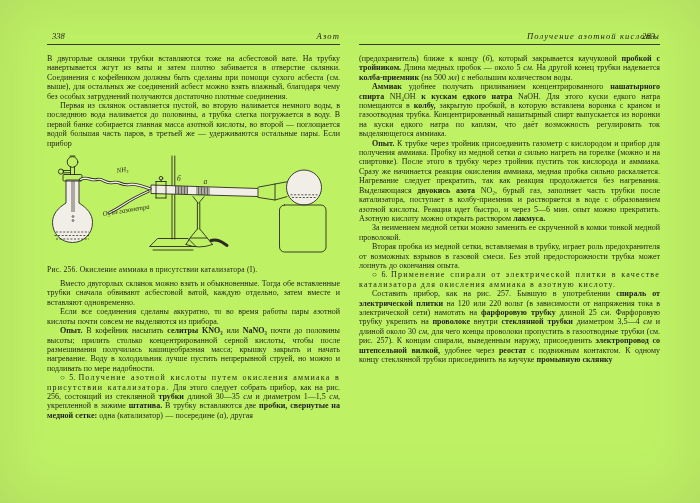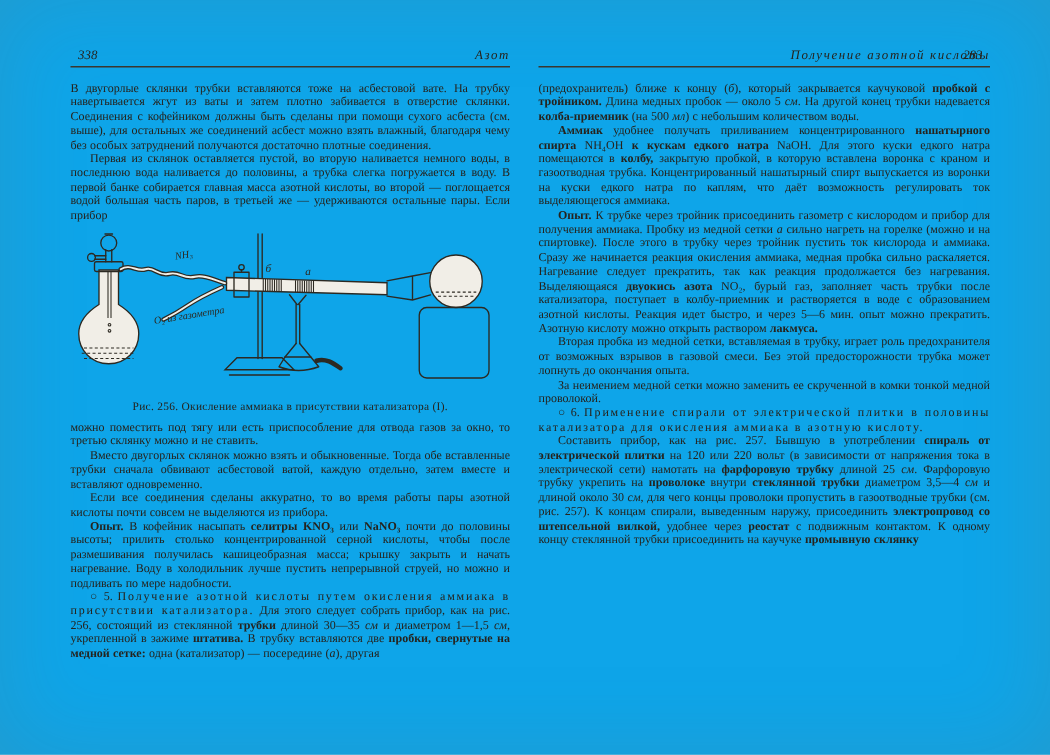--- a/index.html
+++ b/index.html
@@ -2,39 +2,39 @@
 <html lang="ru"><head>
 <meta charset="utf-8">
 <style>
   html,body{margin:0;padding:0}
   body{
     width:700px;height:503px;overflow:hidden;
     background:#efece5;
     font-family:"Liberation Serif","DejaVu Serif",serif;
     color:#26231d;
   }
-  .spread{position:relative;width:700px;height:503px;background:#0ea5e9;
+  .spread{position:relative;width:700px;height:503px;background:#bef264;
           box-shadow:inset 0 0 60px rgba(120,110,90,.18);}
   .page{position:absolute;top:31px}
   .page-left{left:47px;width:293px}
   .page-right{left:359px;width:301px}
   .phead{position:relative;height:13px;border-bottom:1.2px solid #3a372f;
          margin-bottom:9px;font-size:8.6px}
   .pnum{position:absolute;top:0;font-style:italic}
   .page-left .pnum{left:5px}
   .page-right .pnum{right:5px}
   .ptitle{display:block;text-align:right;font-style:italic;letter-spacing:1.1px}
   .tbody{font-size:8px;line-height:9.4px;text-align:justify;word-spacing:.2px}
   p.para{margin:0;padding:0}
   p.ind{text-indent:13px}
   .seg-b{font-weight:bold}
   .seg-i{font-style:italic}
   .seg-sp{letter-spacing:1.2px}
   figure.fig{margin:6px 0 5px;padding:0}
-  .figcap{font-size:7.6px;text-align:center;margin-top:5px;letter-spacing:.2px}
+  .figcap{font-size:7.6px;margin-top:5px;letter-spacing:.2px}
   svg .ln{stroke:#2c2922;fill:none;stroke-width:.9;stroke-linecap:round}
   svg .fillpaper{fill:#f1eee7;stroke:#2c2922;stroke-width:.9}
   svg .thick{stroke:#2c2922;fill:none;stroke-width:3;stroke-linecap:round}
   svg .core{stroke:#f1eee7;fill:none;stroke-width:1.3;stroke-linecap:round}
   svg .thin{stroke:#2c2922;fill:none;stroke-width:.7}
   svg .dash{stroke:#2c2922;fill:none;stroke-width:.8;stroke-dasharray:2,1.6}
   svg text{fill:#2c2922;font-family:"Liberation Serif","DejaVu Serif",serif}
 </style>
 </head>
 <body>
@@ -113,37 +113,36 @@
           <text x="70" y="19" font-size="6.8" font-style="italic" transform="rotate(-9 70 19)">NH₃</text>
           <text x="56" y="62" font-size="6.8" font-style="italic" transform="rotate(-9 56 62)">O₂ из газометра</text>
           <text x="130" y="27" font-size="7.5" font-style="italic">б</text>
           <text x="156.5" y="29.5" font-size="7.5" font-style="italic">а</text>
         </g>
       </svg>
       <figcaption class="figcap">Рис. 256. Окисление аммиака в присутствии катализатора (I).</figcaption>
     </figure>
 
     <div class="tbody">
-        <p class="para"><span>можно поместить под тягу или есть приспособление для отвода газов за окно, то третью склянку можно и не ставить.</span></p>
         <p class="para ind"><span>Вместо двугорлых склянок можно взять и обыкновенные. Тогда обе вставленные трубки сначала обвивают асбестовой ватой, каждую отдельно, затем вместе и вставляют одновременно.</span></p>
         <p class="para ind"><span>Если все соединения сделаны аккуратно, то во время работы пары азотной кислоты почти совсем не выделяются из прибора.</span></p>
         <p class="para ind"><span class="seg-b">Опыт.</span><span> В кофейник насыпать </span><span class="seg-b">селитры KNO₃</span><span> или </span><span class="seg-b">NaNO₃</span><span> почти до половины высоты; прилить столько концентрированной серной кислоты, чтобы после размешивания получилась кашицеобразная масса; крышку закрыть и начать нагревание. Воду в холодильник лучше пустить непрерывной струей, но можно и подливать по мере надобности.</span></p>
         <p class="para ind"><span>○ 5. </span><span class="seg-sp">Получение азотной кислоты путем окисления аммиака в присутствии катализатора.</span><span> Для этого следует собрать прибор, как на рис. 256, состоящий из стеклянной </span><span class="seg-b">трубки</span><span> длиной 30—35 </span><span class="seg-i">см</span><span> и диаметром 1—1,5 </span><span class="seg-i">см</span><span>, укрепленной в зажиме </span><span class="seg-b">штатива.</span><span> В трубку вставляются две </span><span class="seg-b">пробки, свернутые на медной сетке:</span><span> одна (катализатор) — посередине (</span><span class="seg-i">а</span><span>), другая</span></p>
       </div>
   </section>
 
   <section class="page page-right">
     <header class="phead">
       <span class="ptitle">Получение азотной кислоты</span>
       <span class="pnum">283</span>
     </header>
     <div class="tbody">
         <p class="para"><span>(предохранитель) ближе к концу (</span><span class="seg-i">б</span><span>), который закрывается каучуковой </span><span class="seg-b">пробкой с тройником.</span><span> Длина медных пробок — около 5 </span><span class="seg-i">см</span><span>. На другой конец трубки надевается </span><span class="seg-b">колба-приемник</span><span> (на 500 </span><span class="seg-i">мл</span><span>) с небольшим количеством воды.</span></p>
         <p class="para ind"><span class="seg-b">Аммиак</span><span> удобнее получать приливанием концентрированного </span><span class="seg-b">нашатырного спирта</span><span> NH₄OH </span><span class="seg-b">к кускам едкого натра</span><span> NaOH. Для этого куски едкого натра помещаются в </span><span class="seg-b">колбу,</span><span> закрытую пробкой, в которую вставлена воронка с краном и газоотводная трубка. Концентрированный нашатырный спирт выпускается из воронки на куски едкого натра по каплям, что даёт возможность регулировать ток выделяющегося аммиака.</span></p>
         <p class="para ind"><span class="seg-b">Опыт.</span><span> К трубке через тройник присоединить газометр с кислородом и прибор для получения аммиака. Пробку из медной сетки </span><span class="seg-i">а</span><span> сильно нагреть на горелке (можно и на спиртовке). После этого в трубку через тройник пустить ток кислорода и аммиака. Сразу же начинается реакция окисления аммиака, медная пробка сильно раскаляется. Нагревание следует прекратить, так как реакция продолжается без нагревания. Выделяющаяся </span><span class="seg-b">двуокись азота</span><span> NO₂, бурый газ, заполняет часть трубки после катализатора, поступает в колбу-приемник и растворяется в воде с образованием азотной кислоты. Реакция идет быстро, и через 5—6 мин. опыт можно прекратить. Азотную кислоту можно открыть раствором </span><span class="seg-b">лакмуса.</span></p>
+        <p class="para ind"><span>За неимением медной сетки можно заменить ее скрученной в комки тонкой медной проволокой.</span></p>
         <p class="para ind"><span>Вторая пробка из медной сетки, вставляемая в трубку, играет роль предохранителя от возможных взрывов в газовой смеси. Без этой предосторожности трубка может лопнуть до окончания опыта.</span></p>
-        <p class="para ind"><span>За неимением медной сетки можно заменить ее скрученной в комки тонкой медной проволокой.</span></p>
-        <p class="para ind"><span>○ 6. </span><span class="seg-sp">Применение спирали от электрической плитки в половины катализатора для окисления аммиака в азотную кислоту.</span></p>
+        <p class="para ind"><span>○ 6. </span><span class="seg-sp">Применение спирали от электрической плитки в качестве катализатора для окисления аммиака в азотную кислоту.</span></p>
         <p class="para ind"><span>Составить прибор, как на рис. 257. Бывшую в употреблении </span><span class="seg-b">спираль от электрической плитки</span><span> на 120 или 220 вольт (в зависимости от напряжения тока в электрической сети) намотать на </span><span class="seg-b">фарфоровую трубку</span><span> длиной 25 </span><span class="seg-i">см</span><span>. Фарфоровую трубку укрепить на </span><span class="seg-b">проволоке</span><span> внутри </span><span class="seg-b">стеклянной трубки</span><span> диаметром 3,5—4 </span><span class="seg-i">см</span><span> и длиной около 30 </span><span class="seg-i">см</span><span>, для чего концы проволоки пропустить в газоотводные трубки (см. рис. 257). К концам спирали, выведенным наружу, присоединить </span><span class="seg-b">электропровод со штепсельной вилкой,</span><span> удобнее через </span><span class="seg-b">реостат</span><span> с подвижным контактом. К одному концу стеклянной трубки присоединить на каучуке </span><span class="seg-b">промывную склянку</span></p>
       </div>
   </section>
 
 </div>
 
 </body></html>

